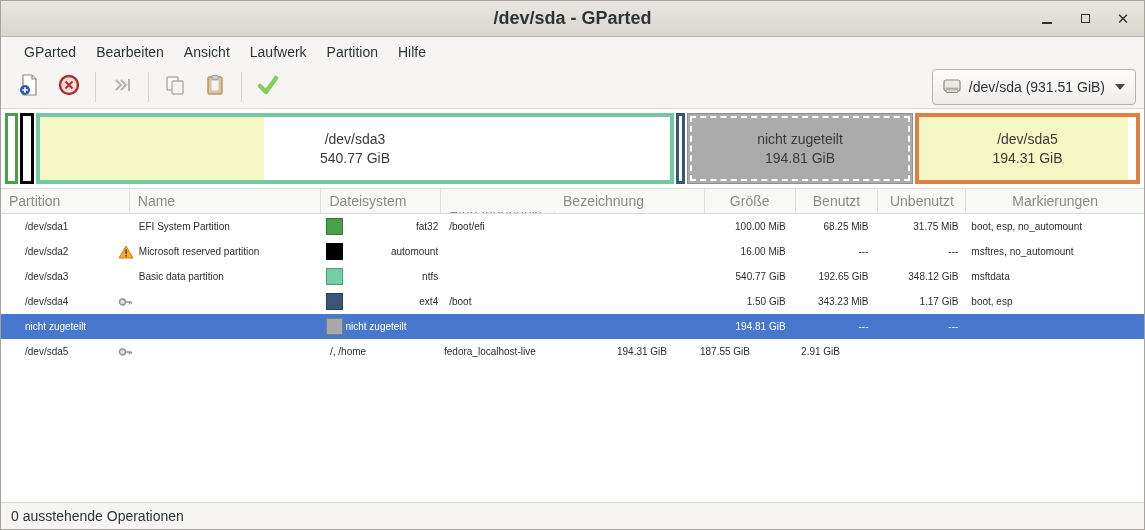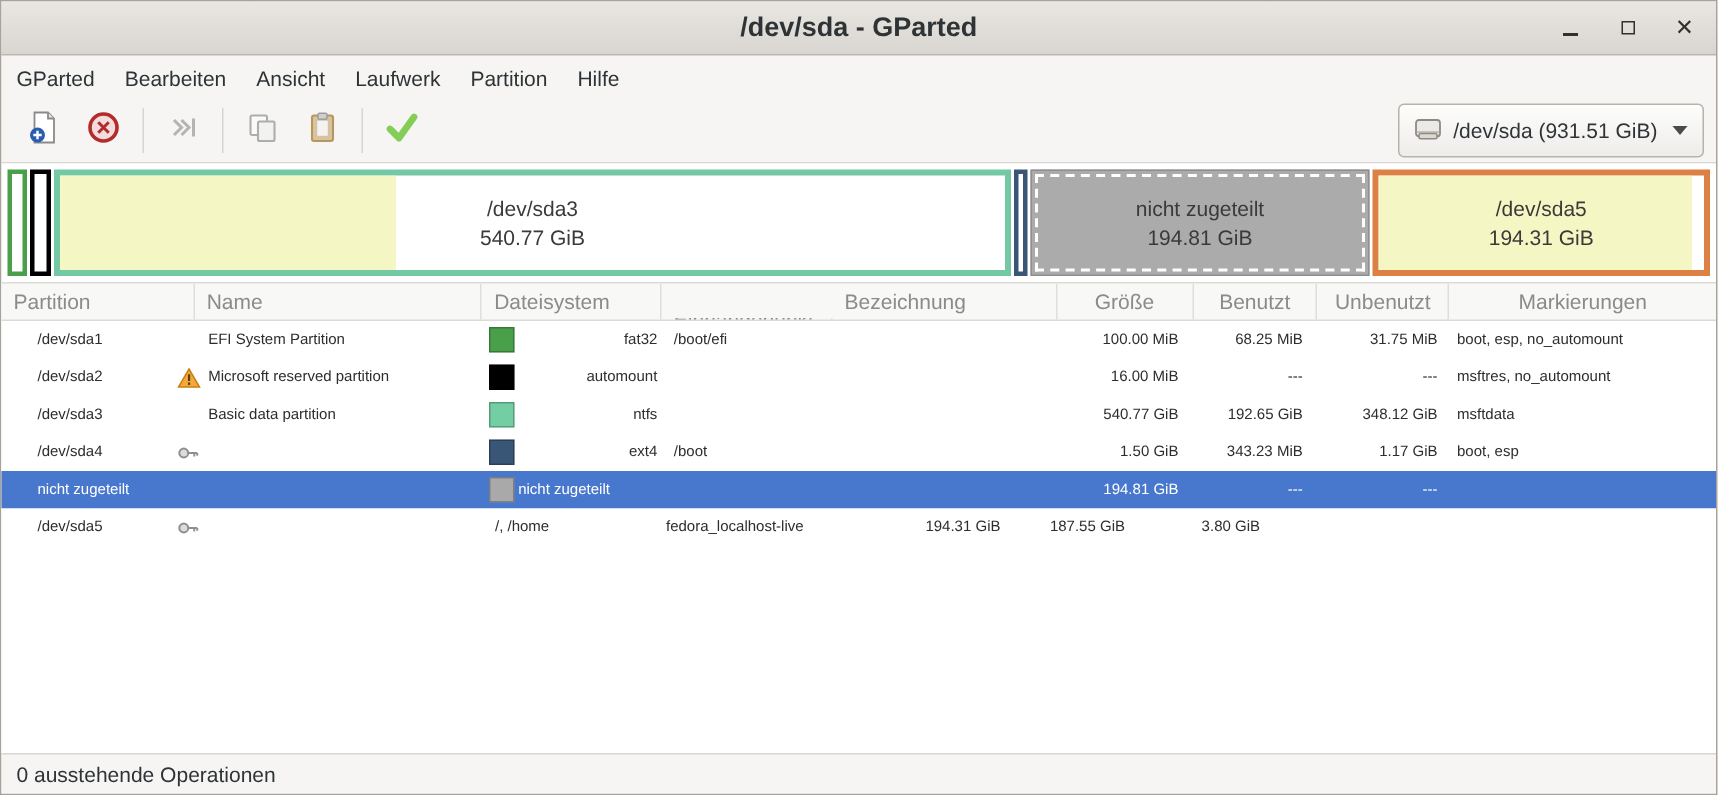--- a/index.html
+++ b/index.html
@@ -9,21 +9,21 @@
   
   .titlebar { height:36px; flex:0 0 36px; background:linear-gradient(#e9e7e3,#d9d5d0); border-bottom:1px solid #bcb5ad; position:relative; display:flex; align-items:center; justify-content:center; }
   .title-text { font-size:18px; font-weight:bold; color:#2e3436; }
   .win-controls { position:absolute; right:10px; top:0; height:100%; display:flex; align-items:center; gap:16px; }
   .win-btn { width:22px; height:22px; display:flex; align-items:center; justify-content:center; color:#33302c; cursor:default; }
   .min-glyph { width:10px; height:0; border-bottom:2px solid #33302c; margin-top:8px; }
   .max-glyph { width:9px; height:9px; border:1.6px solid #33302c; }
   .close-glyph { font-size:15px; line-height:1; color:#33302c; }
 
   
-  .menubar { height:29px; flex:0 0 29px; background:#f6f5f4; display:flex; align-items:center; padding-left:0; }
+  .menubar { height:29px; flex:0 0 29px; background:#f6f5f4; display:flex; align-items:center; padding-left:13px; }
   .menu-item { padding:4px 10px; font-size:14px; color:#2e3436; }
 
   
   .toolbar { height:43px; flex:0 0 43px; background:#f6f5f4; border-bottom:1px solid #d9d5d0; display:flex; align-items:center; padding:0 8px; }
   .tb-btn { width:40px; height:36px; display:flex; align-items:center; justify-content:center; border-radius:3px; }
   .tb-sep { width:1px; height:30px; background:#d8d4cf; margin:0 6px; }
   .spacer { flex:1; }
   .device-combo { height:36px; display:flex; align-items:center; gap:6px; padding:0 10px 0 8px; background:linear-gradient(#fdfdfc,#eeecea); border:1px solid #b8b2aa; border-radius:4px; font-size:14px; color:#2e3436; }
   .combo-arrow { width:0; height:0; border-left:5px solid transparent; border-right:5px solid transparent; border-top:6px solid #4a4a4a; margin-left:4px; }
 
@@ -323,21 +323,21 @@
             </svg>
         </span>
       </div>
       <div class="td c-name">
           <span></span>
         </div>
       <div class="td c-mount">/, /home</div>
       <div class="td c-label">fedora_localhost-live</div>
       <div class="td c-size">194.31 GiB</div>
       <div class="td c-used">187.55 GiB</div>
-      <div class="td c-unused">3.80 GiB</div>
+      <div class="td c-unused">2.91 GiB</div>
       <div class="td c-flags"></div>
     </div>
 
     <div class="filler"></div>
   </div>
 
   <div class="statusbar">
     <span>0 ausstehende Operationen</span>
   </div>
 

